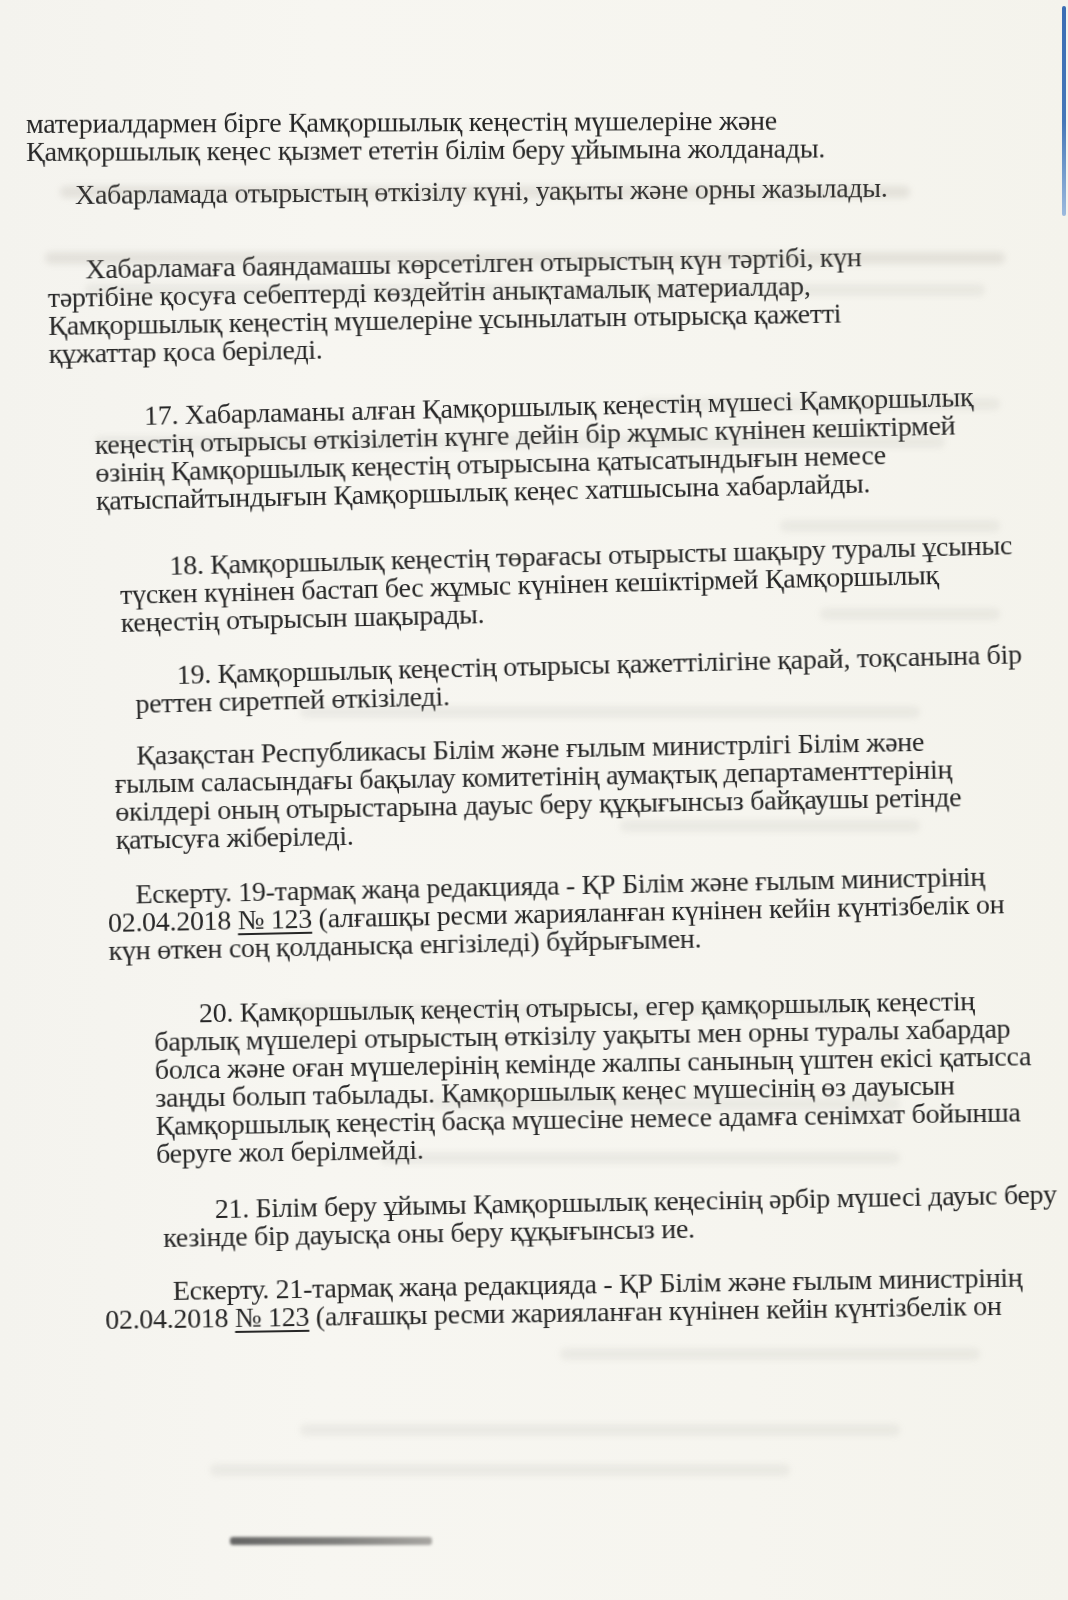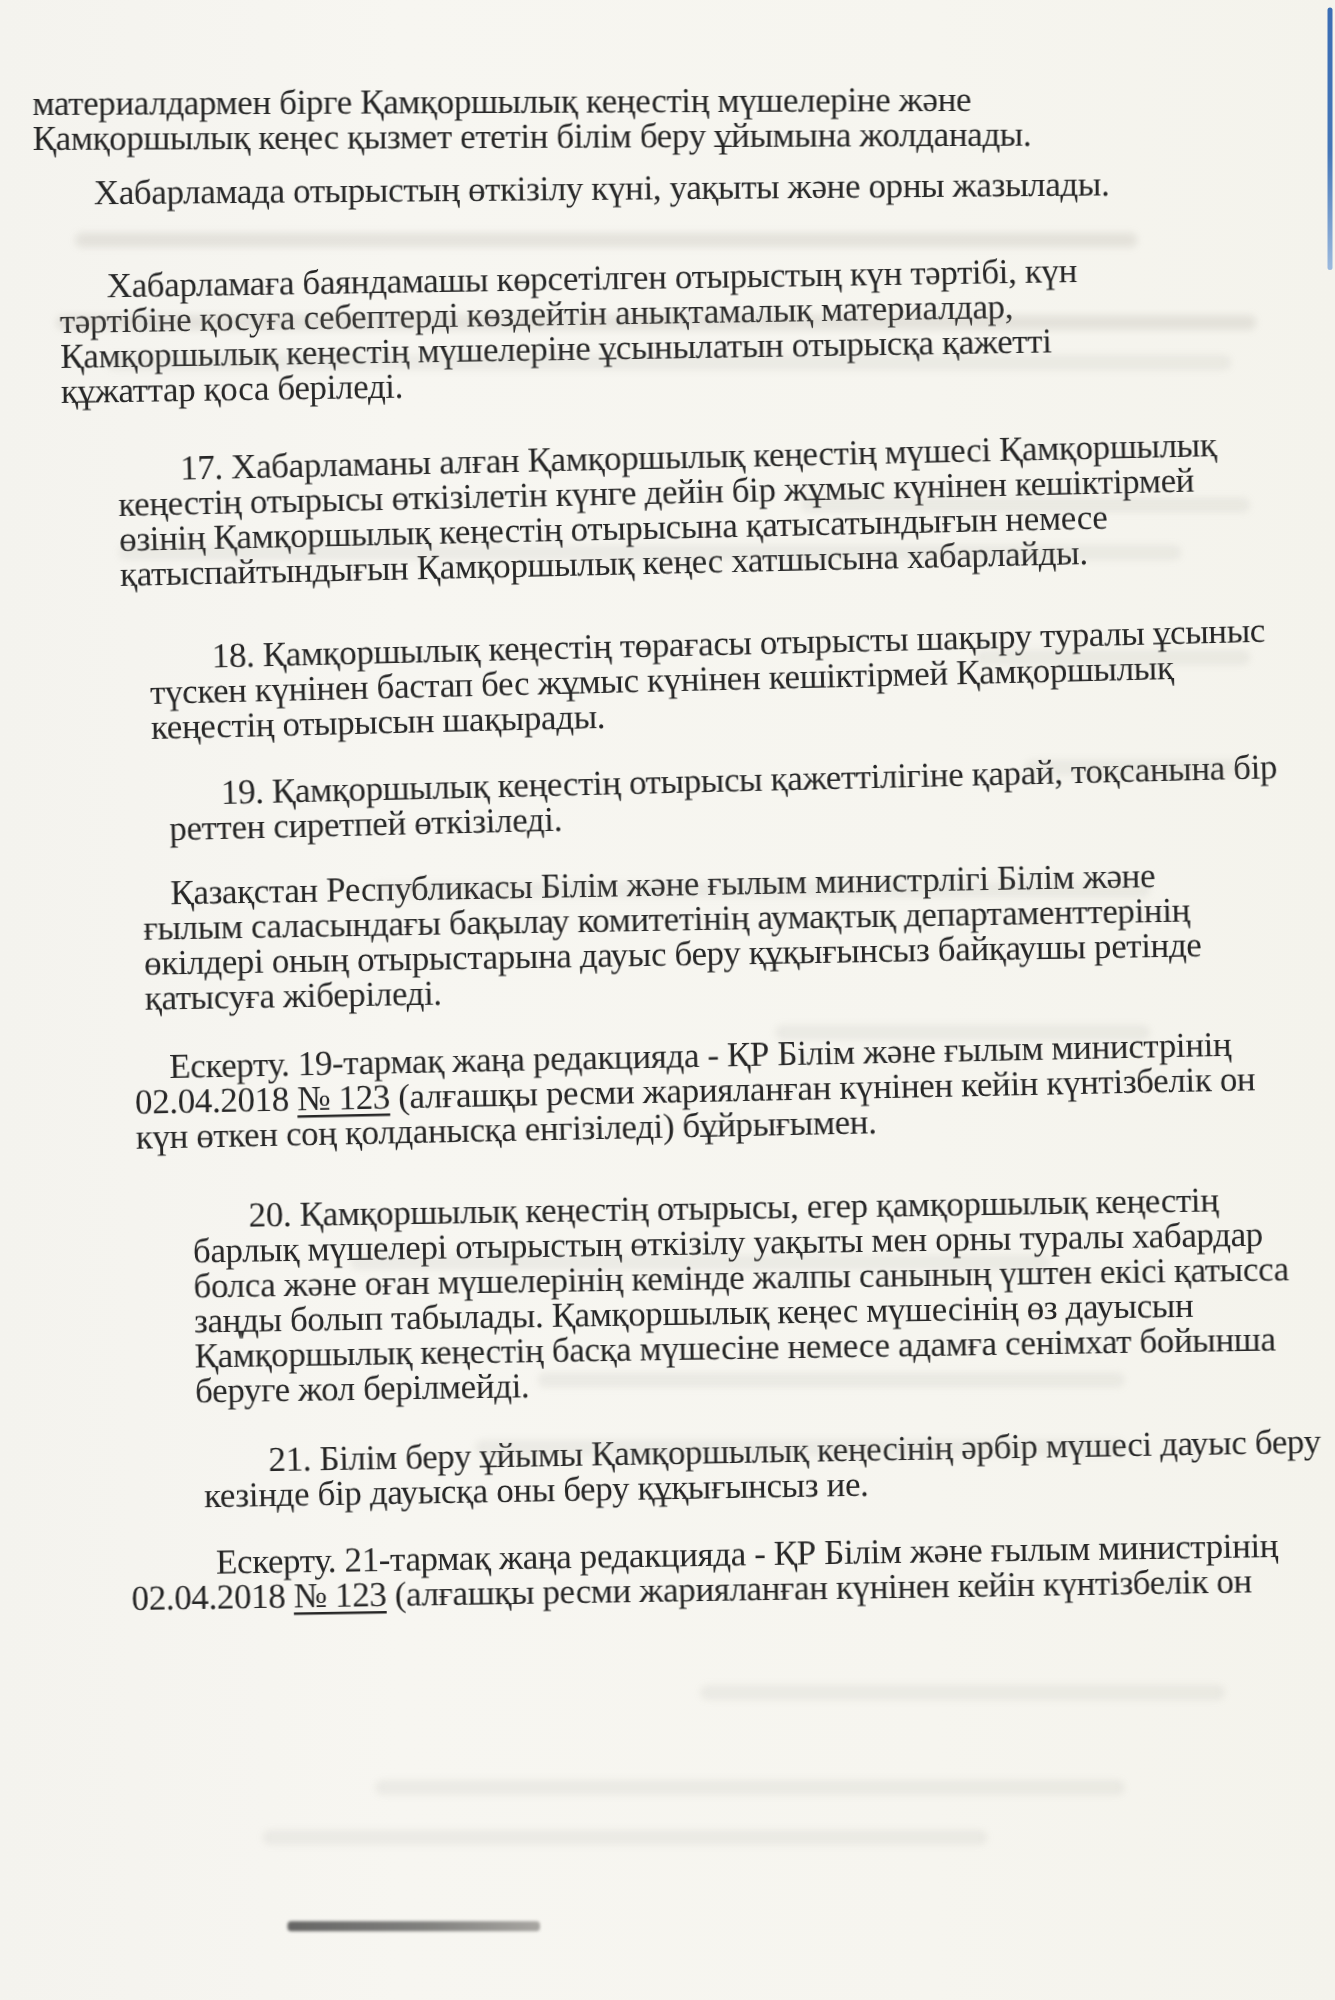--- a/index.html
+++ b/index.html
@@ -6,21 +6,21 @@
   body{
     width:1068px;height:1600px;
     background:#f6f5f0;
     background-image:linear-gradient(90deg, #f4f3ee 0%, #f7f6f1 30%, #f6f5ef 70%, #f4f3ec 100%);
     overflow:hidden;position:relative;
     font-family:"Liberation Serif","DejaVu Serif",serif;
     color:#262626;
   }
   .page{
     position:absolute;inset:0;
-    padding-top:60px;
+    padding-top:100px;
     box-sizing:border-box;
   }
   .para{
     font-size:28px;
     letter-spacing:-0.3px;
     transform-origin:0 50%;
     white-space:nowrap;
     filter:blur(0.2px);
   }
   .line{height:1em;}

